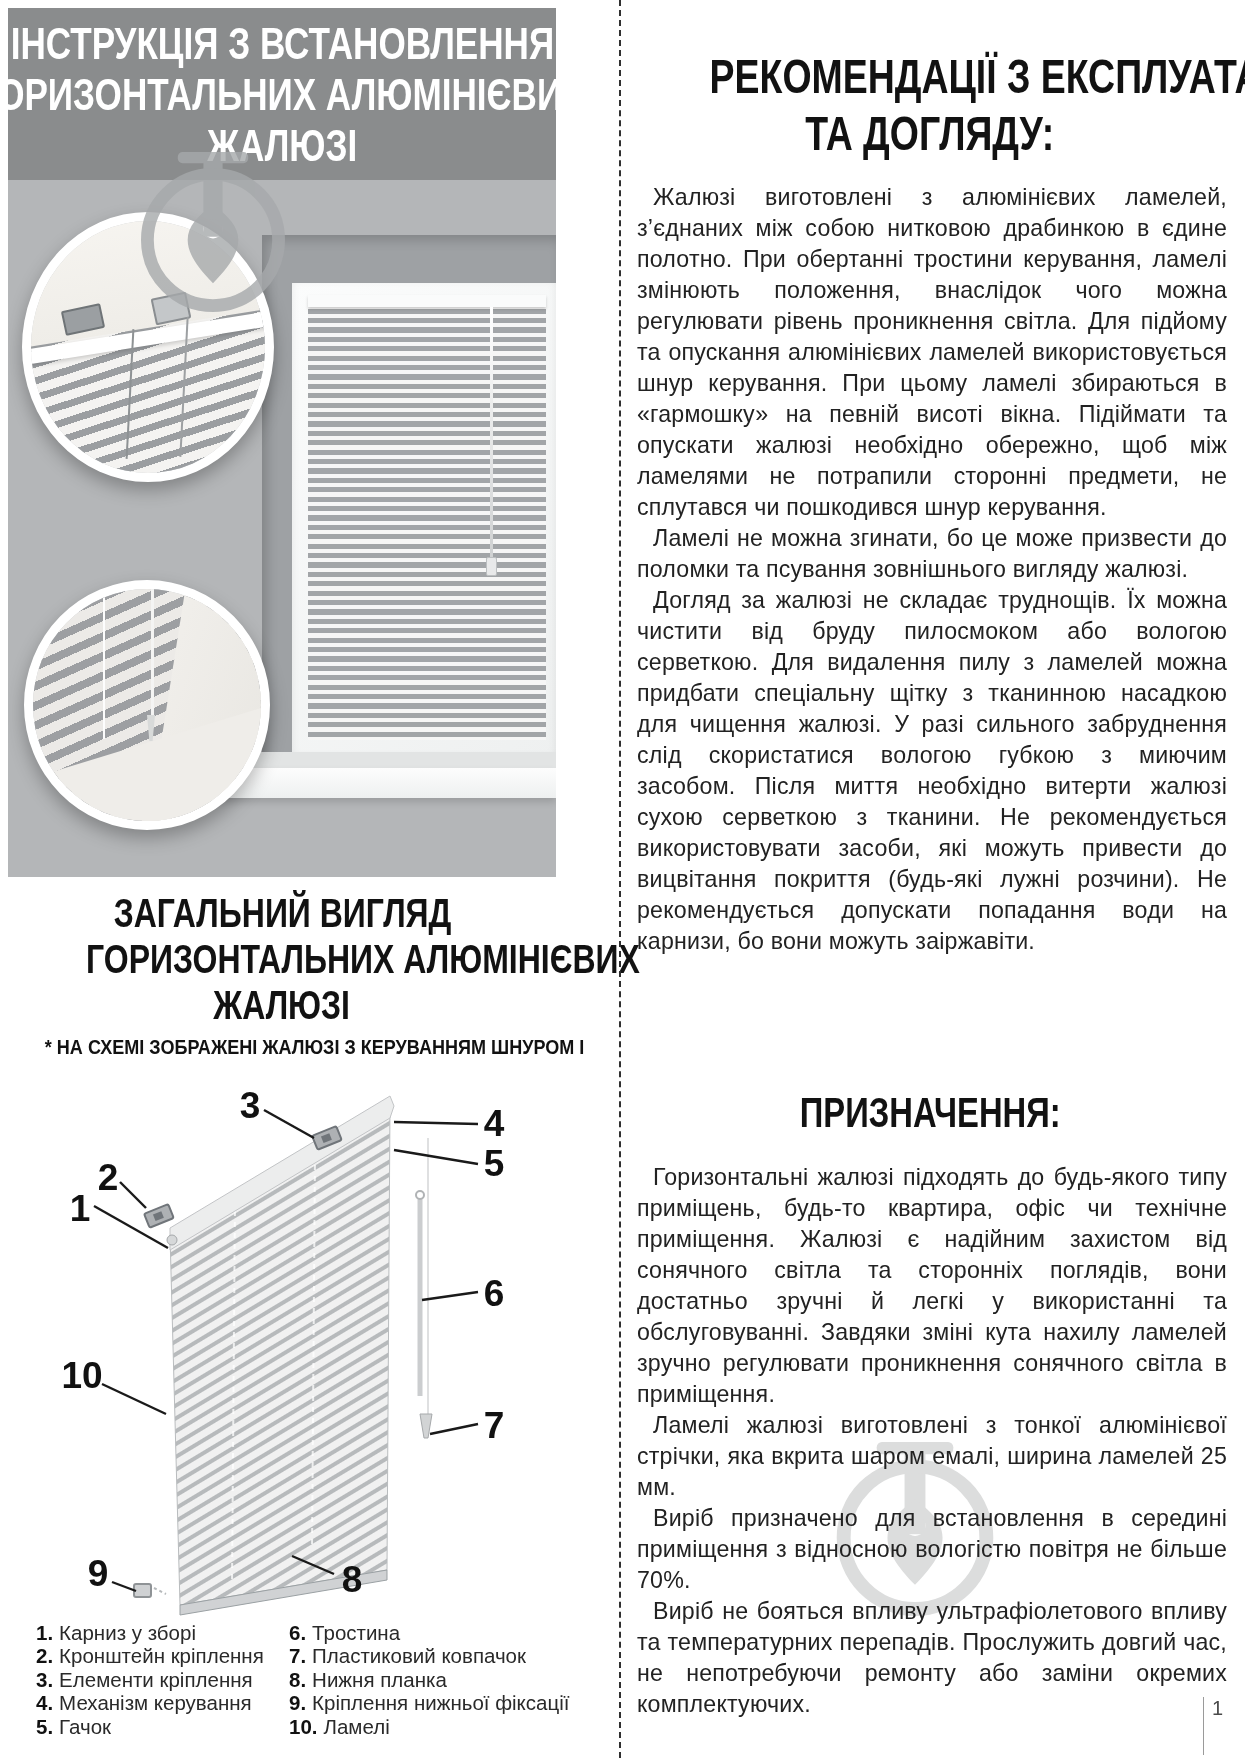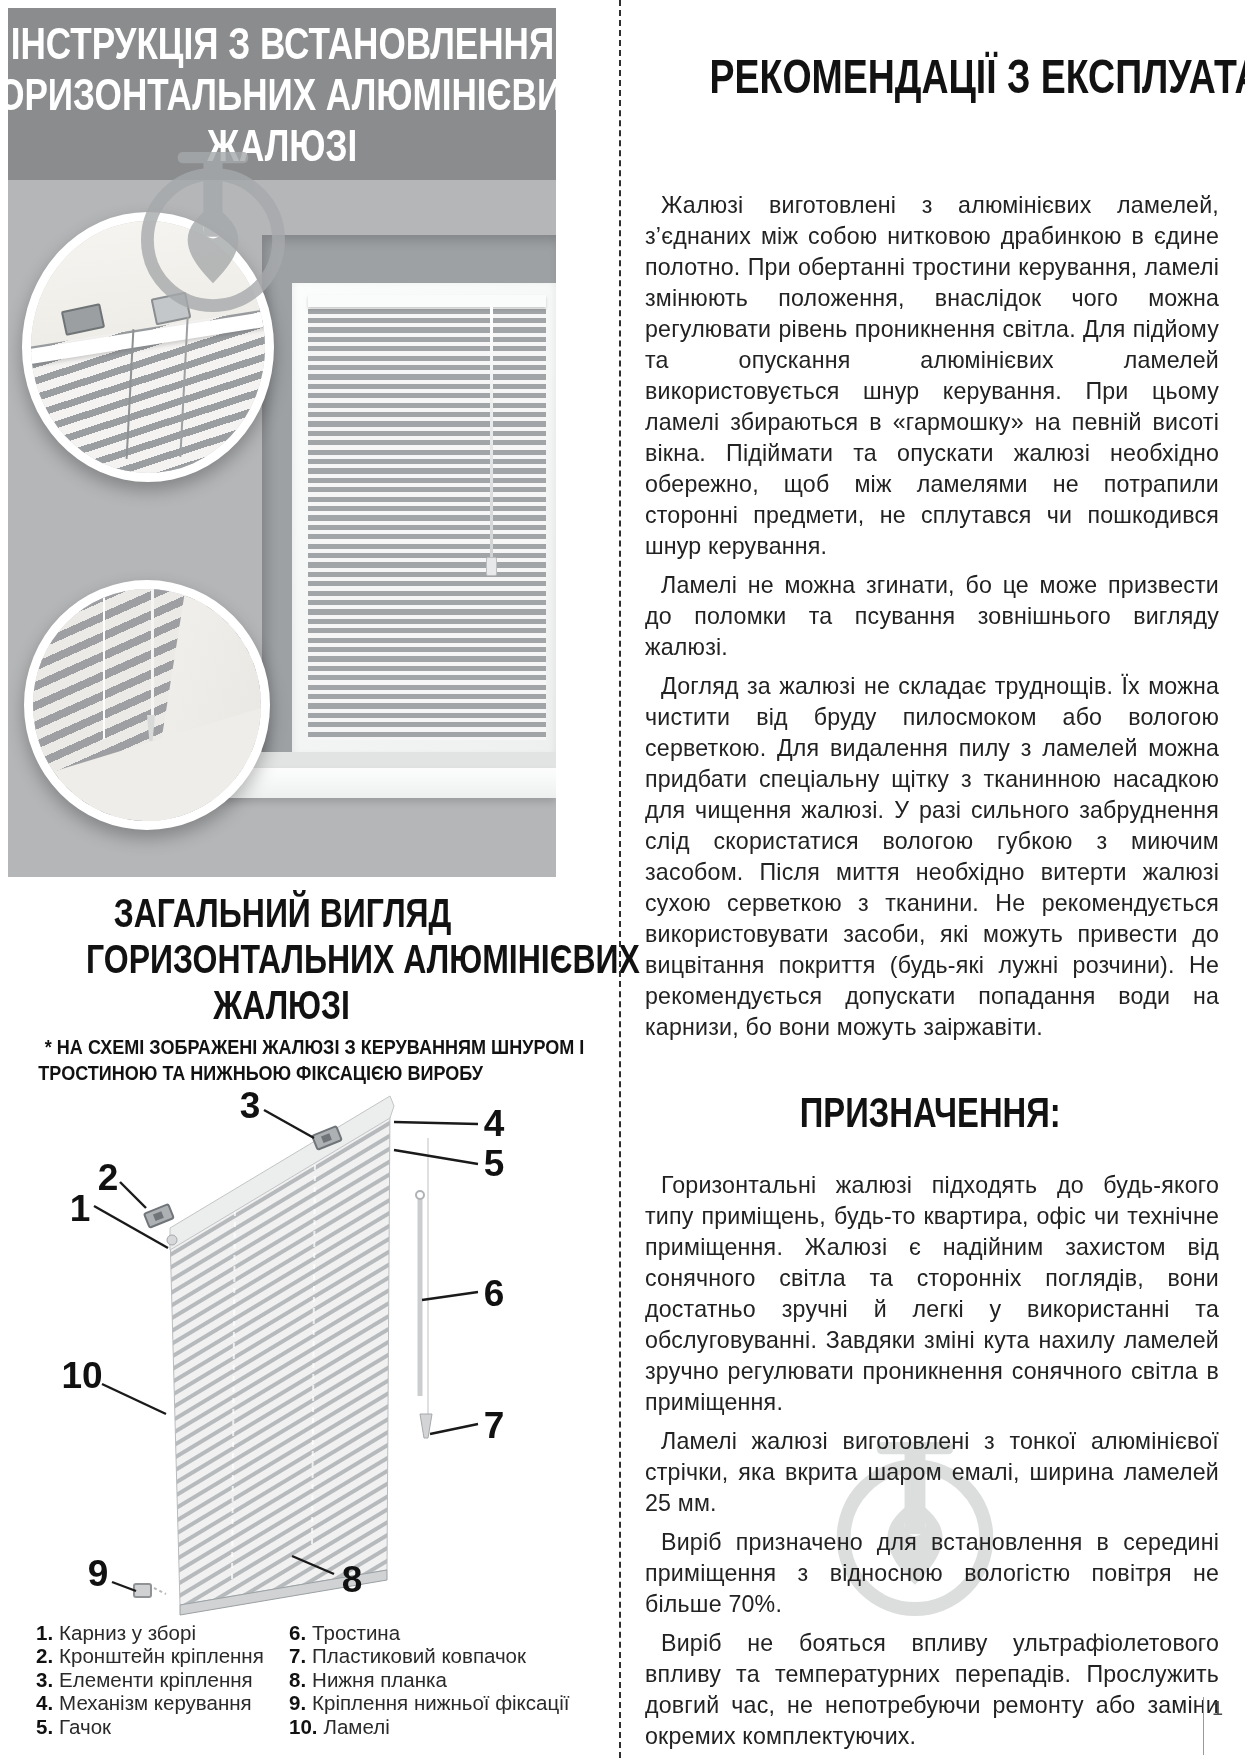--- a/index.html
+++ b/index.html
@@ -84,21 +84,21 @@
   .legend b{color:#111111;margin-right:6px;}
 
   
   .divider{left:619px;top:0;height:1758px;width:0;border-left:2px dashed #2f2f2f;}
 
   
   .care-heading{left:625px;top:48px;width:610px;text-align:center;font-weight:bold;color:#121212;}
   .care-heading .line{font-size:48px;line-height:57px;}
   .purpose-heading{left:625px;top:1088px;width:610px;text-align:center;font-weight:bold;color:#121212;font-size:42px;line-height:50px;}
   .bodytext{width:590px;color:#222222;}
-  .bodytext p{margin:8px;text-indent:16px;text-align:justify;font-size:23.2px;line-height:31px;letter-spacing:0.2px;}
+  .bodytext p{margin:0;text-indent:16px;text-align:justify;font-size:23.2px;line-height:31px;letter-spacing:0.2px;}
   .care-text{left:637px;top:182px;}
   .purpose-text{left:637px;top:1162px;}
 
   .page-num{left:1203px;top:1697px;height:60px;display:flex;align-items:flex-start;gap:8px;}
   .page-num .vline{width:0;height:58px;border-left:1.5px solid #9a9a9a;}
   .page-num .num{font-size:20px;color:#4a4a4a;line-height:22px;}
 </style>
 </head>
 <body>
 
@@ -152,21 +152,20 @@
   </svg>
 
   <div class="abs general-title">
     <div class="line"><span class="cond">ЗАГАЛЬНИЙ ВИГЛЯД</span></div>
     <div class="line"><span class="cond">ГОРИЗОНТАЛЬНИХ АЛЮМІНІЄВИХ</span></div>
     <div class="line"><span class="cond">ЖАЛЮЗІ</span></div>
   </div>
 
   <div class="abs note">
     <div class="line"><span class="cond90">* НА СХЕМІ ЗОБРАЖЕНІ ЖАЛЮЗІ З КЕРУВАННЯМ ШНУРОМ І</span></div>
-    <div class="line"><span class="cond90">ТРОСТИНОЮ ТА НИЖНЬОЮ ФІКСАЦІЄЮ ВИРОБУ</span></div>
   </div>
 
   <svg class="abs diagram" viewBox="0 0 580 540">
     <defs>
       <pattern id="slatsP" width="12" height="11" patternUnits="userSpaceOnUse" patternTransform="rotate(-31)">
         <rect width="12" height="11" fill="#f1f1f1"></rect>
         <rect y="7" width="12" height="4" fill="#b7babc"></rect>
       </pattern>
     </defs>
 
@@ -240,20 +239,21 @@
       <rect x="28" y="0" width="44" height="7" rx="3"></rect>
       <rect x="44" y="3" width="12" height="50" rx="3"></rect>
       <circle cx="50" cy="55" r="41" fill="none" stroke="#dcdddd" stroke-width="8"></circle>
       <path fill-rule="evenodd" d="M50 33 C68 46 74 58 50 82 C26 58 32 46 50 33 Z
                M50 42 a6 6 0 1 0 0.01 0 Z"></path>
     </g>
   </svg>
 
   <div class="abs care-heading">
     <div class="line"><span class="cond">РЕКОМЕНДАЦІЇ З ЕКСПЛУАТАЦІЇ</span></div>
+    <div class="line"><span class="cond">ТА ДОГЛЯДУ:</span></div>
   </div>
 
   <div class="abs bodytext care-text">
     <p>Жалюзі виготовлені з алюмінієвих ламелей, з’єднаних між собою нитковою драбинкою в єдине полотно. При обертанні тростини керування, ламелі змінюють положення, внаслідок чого можна регулювати рівень проникнення світла. Для підйому та опускання алюмінієвих ламелей використовується шнур керування. При цьому ламелі збираються в «гармошку» на певній висоті вікна. Підіймати та опускати жалюзі необхідно обережно, щоб між ламелями не потрапили сторонні предмети, не сплутався чи пошкодився шнур керування.</p>
     <p>Ламелі не можна згинати, бо це може призвести до поломки та псування зовнішнього вигляду жалюзі.</p>
     <p>Догляд за жалюзі не складає труднощів. Їх можна чистити від бруду пилосмоком або вологою серветкою. Для видалення пилу з ламелей можна придбати спеціальну щітку з тканинною насадкою для чищення жалюзі. У разі сильного забруднення слід скористатися вологою губкою з миючим засобом. Після миття необхідно витерти жалюзі сухою серветкою з тканини. Не рекомендується використовувати засоби, які можуть привести до вицвітання покриття (будь-які лужні розчини). Не рекомендується допускати попадання води на карнизи, бо вони можуть заіржавіти.</p>
   </div>
 
   <div class="abs purpose-heading">
     <span class="cond">ПРИЗНАЧЕННЯ:</span>

